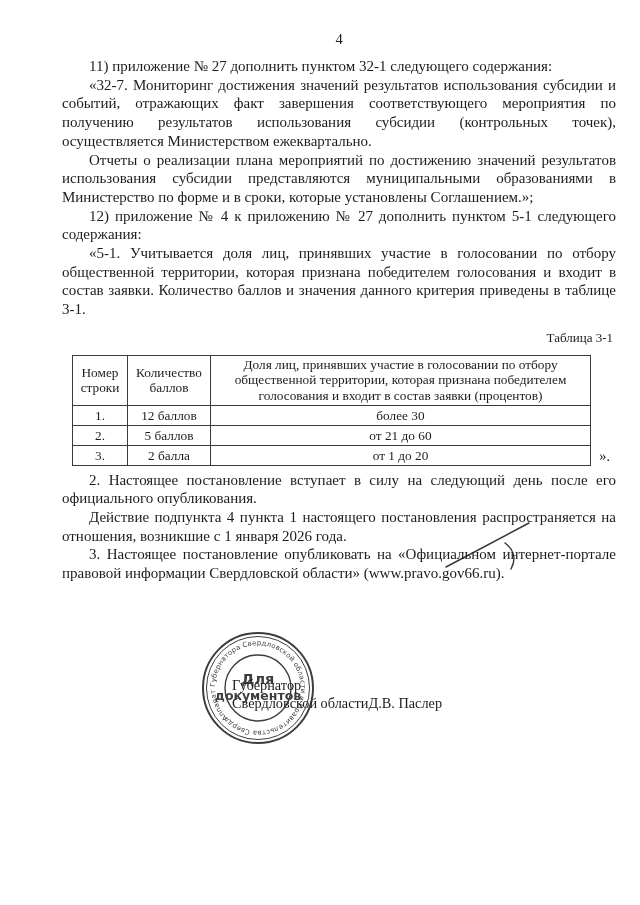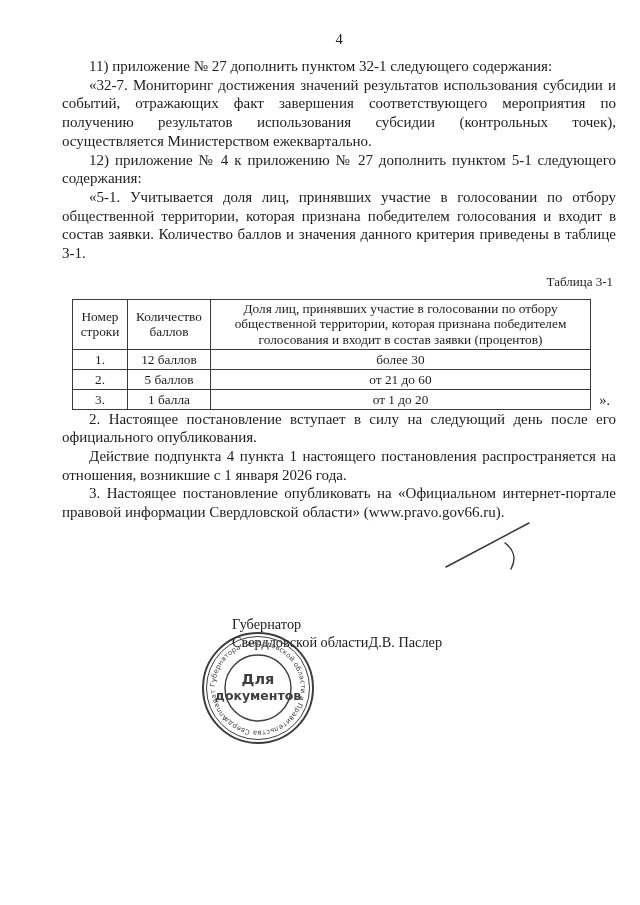--- a/index.html
+++ b/index.html
@@ -32,21 +32,21 @@
     line-height: 18.7px;
     text-align: justify;
     text-indent: 27px;
   }
   .table-caption {
     margin-top: 11px;
     font-size: 13px;
     text-align: right;
     padding-right: 3px;
   }
-  .table-wrap { position: relative; margin-top: 9px; }
+  .table-wrap { position: relative; margin-top: 9px; margin-bottom: 5px; }
   table.criteria {
     border-collapse: collapse;
     margin-left: 10px;
     width: 518px;
     table-layout: fixed;
   }
   table.criteria th, table.criteria td {
     border: 1.2px solid #3a3a3a;
     font-weight: normal;
     font-size: 13.3px;
@@ -89,20 +89,21 @@
 </head>
 <body>
 
 <div class="page">
 
   <div class="page-number">4</div>
 
   <div class="content">
     <p class="body-par">11) приложение № 27 дополнить пунктом 32-1 следующего содержания:</p>
     <p class="body-par">«32-7. Мониторинг достижения значений результатов использования субсидии и событий, отражающих факт завершения соответствующего мероприятия по получению результатов использования субсидии (контрольных точек), осуществляется Министерством ежеквартально.</p>
+    <p class="body-par">Отчеты о реализации плана мероприятий по достижению значений результатов использования субсидии представляются муниципальными образованиями в Министерство по форме и в сроки, которые установлены Соглашением.»;</p>
     <p class="body-par">12) приложение № 4 к приложению № 27 дополнить пунктом 5-1 следующего содержания:</p>
     <p class="body-par">«5-1. Учитывается доля лиц, принявших участие в голосовании по отбору общественной территории, которая признана победителем голосования и входит в состав заявки. Количество баллов и значения данного критерия приведены в таблице 3-1.</p>
 
     <div class="table-caption">Таблица 3-1</div>
 
     <div class="table-wrap">
       <table class="criteria">
         <colgroup>
           <col class="col-num">
             <col class="col-score">
@@ -121,21 +122,21 @@
             <td>12 баллов</td>
             <td>более 30</td>
           </tr>
           <tr>
             <td>2.</td>
             <td>5 баллов</td>
             <td>от 21 до 60</td>
           </tr>
           <tr>
             <td>3.</td>
-            <td>1 балла</td>
+            <td>2 балла</td>
             <td>от 1 до 20</td>
           </tr>
         </tbody>
       </table>
       <span class="closing-quote">».</span>
     </div>
 
     <p class="body-par">2. Настоящее постановление вступает в силу на следующий день после его официального опубликования.</p>
     <p class="body-par">Действие подпункта 4 пункта 1 настоящего постановления распространяется на отношения, возникшие с 1 января 2026 года.</p>
     <p class="body-par">3. Настоящее постановление опубликовать на «Официальном интернет-портале правовой информации Свердловской области» (www.pravo.gov66.ru).</p>

